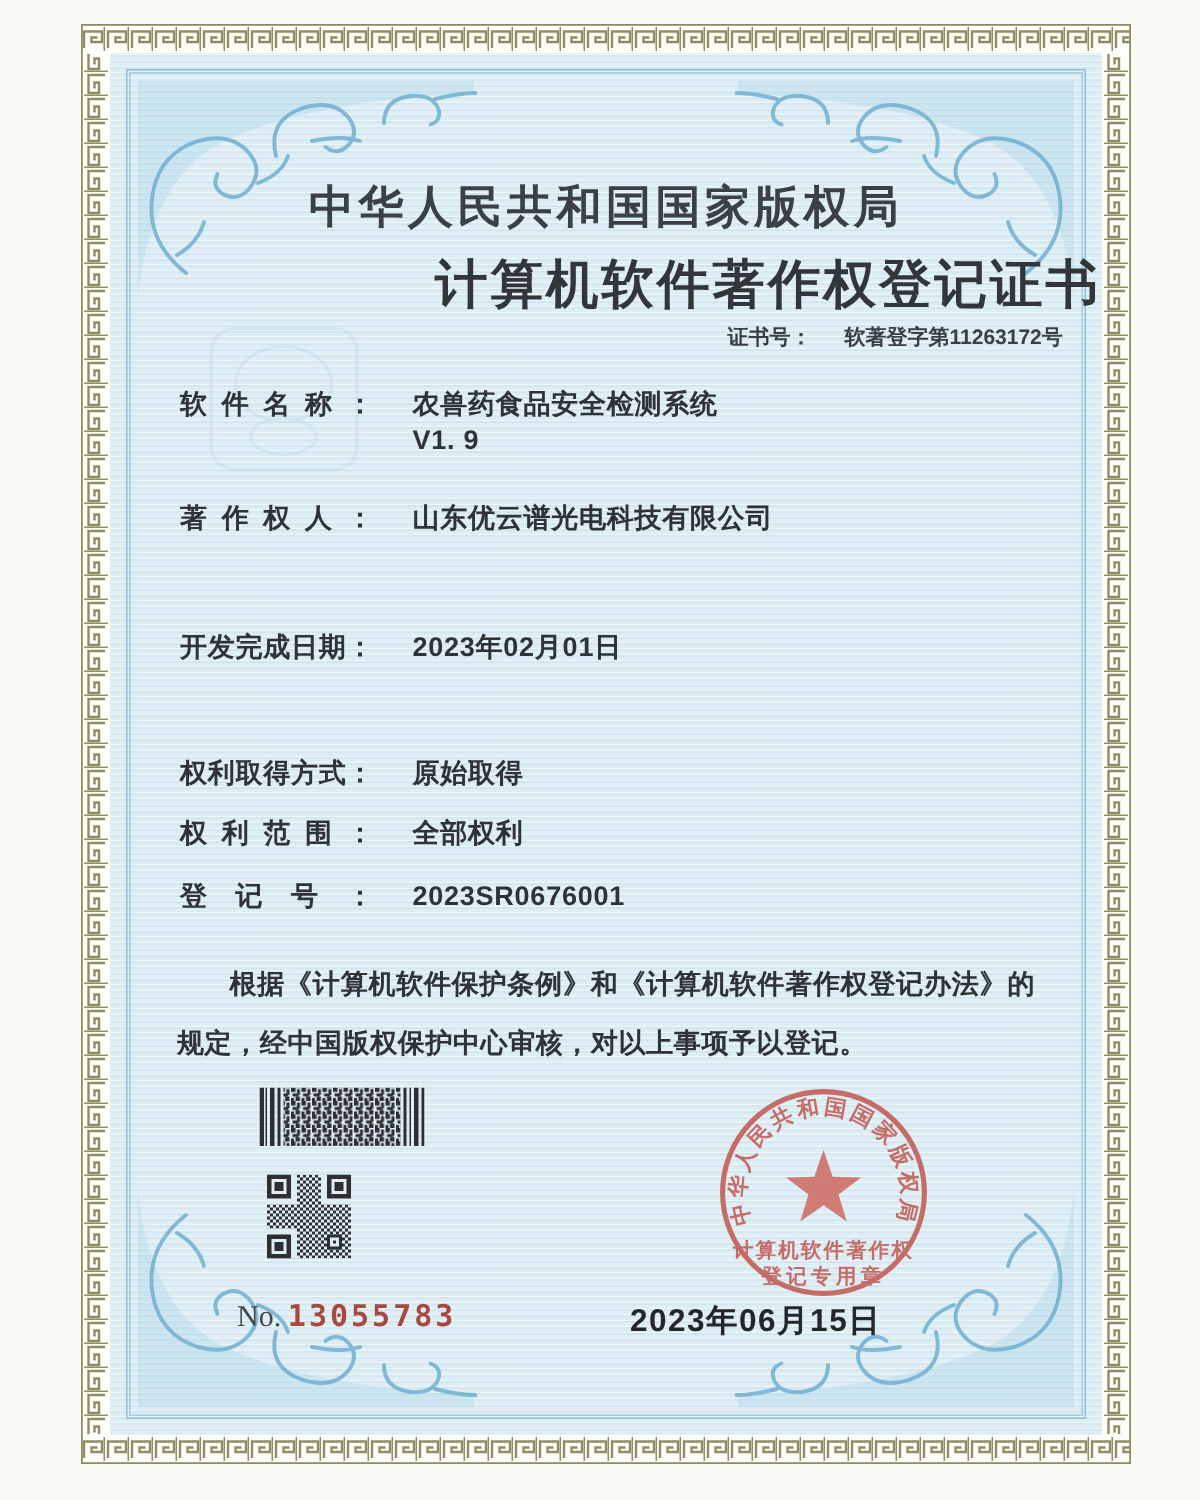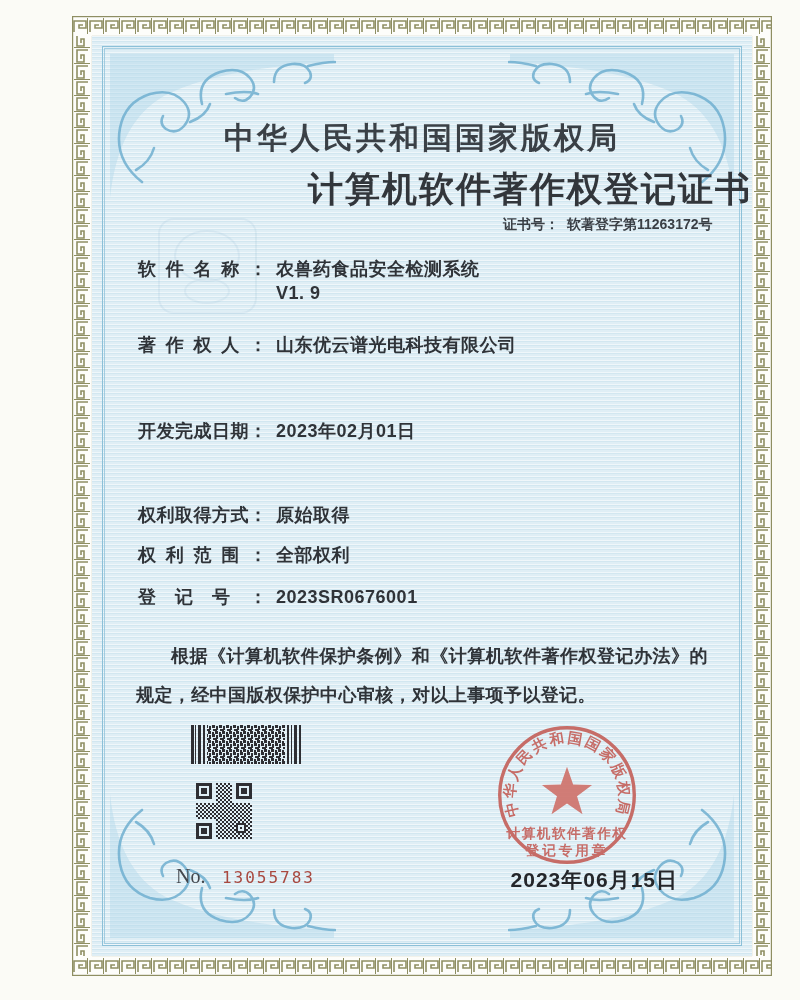--- a/index.html
+++ b/index.html
@@ -1,21 +1,21 @@
 <!DOCTYPE html>
 <html><head>
 <meta charset="utf-8">
 <style>
   html,body{margin:0;padding:0;}
   body{
     width:800px;height:1000px;position:relative;overflow:hidden;
     background:#fbfbf6;
     font-family:"Liberation Sans","DejaVu Sans",sans-serif;
   }
-  .cert{position:absolute;left:72px;top:16px;width:700px;height:960px;background:#fdfdfa;}
+  .cert{position:absolute;left:54px;top:16px;width:700px;height:960px;background:#fdfdfa;}
   .border-svg{position:absolute;left:0;top:0;pointer-events:none;}
   .field{
     position:absolute;left:20px;top:20px;width:660px;height:920px;
     background-color:#dfeef5;
     background-image:
       repeating-linear-gradient(180deg, rgba(255,255,255,.5) 0 1px, rgba(164,205,224,.22) 1px 2px, rgba(255,255,255,0) 2px 4px);
   }
   .inner-frame{position:absolute;inset:10px;border:1px solid #8cc0d8;pointer-events:none;}
   .inner-frame::after{content:"";position:absolute;inset:1px;border:1px solid rgba(140,192,216,.75);}
   .flourish{position:absolute;width:230px;height:150px;opacity:.9;pointer-events:none;}
@@ -36,40 +36,40 @@
     position:absolute;left:0;top:82px;width:100%;text-align:center;
     font-family:"Liberation Serif","DejaVu Serif",serif;font-weight:bold;
     font-size:30px;letter-spacing:3px;color:#3a4046;
   }
   .title-doc{
     position:absolute;left:0;top:130px;width:100%;text-align:right;
     font-family:"Liberation Serif","DejaVu Serif",serif;font-weight:bold;
     font-size:35px;letter-spacing:2px;color:#32363b;
   }
   .cert-no{position:absolute;left:411px;top:180px;font-size:14px;font-weight:bold;color:#3a3f45;}
-  .cert-no .cn-label{margin-right:8px;}
+  .cert-no .cn-label{margin-right:22px;}
 
   .row{position:absolute;left:46px;font-size:18px;font-weight:bold;color:#2f3338;line-height:24px;white-space:nowrap;}
   .row .lbl{display:inline-block;width:129px;text-align:justify;text-align-last:justify;vertical-align:top;}
-  .row .val{display:inline-block;margin-left:4px;vertical-align:top;letter-spacing:.5px;white-space:normal;}
+  .row .val{display:inline-block;margin-left:21px;vertical-align:top;letter-spacing:.5px;white-space:normal;}
 
   .paragraph{
     position:absolute;left:44px;top:601px;width:572px;
     font-size:18px;font-weight:bold;color:#2f3338;line-height:39px;
     text-align:justify;text-indent:35px;letter-spacing:.4px;
   }
   .barcode{position:absolute;left:99px;top:689px;}
   .qrcode{position:absolute;left:104px;top:747px;}
   .serial{position:absolute;left:84px;top:829px;white-space:nowrap;}
   .serial .sn-prefix{font-family:"Liberation Serif","DejaVu Serif",serif;font-size:20px;color:#43474d;}
-  .serial .sn-number{font-family:"DejaVu Sans Mono","Liberation Mono",monospace;font-size:16px;font-weight:normal;
-    color:#a8483f;letter-spacing:2px;margin-left:12px;}
+  .serial .sn-number{font-family:"DejaVu Sans Mono","Liberation Mono",monospace;font-size:20px;font-weight:bold;
+    color:#a8483f;letter-spacing:2px;}
   .seal{position:absolute;left:397px;top:681px;opacity:.92;}
   .issue-date{
-    position:absolute;left:346px;top:830px;width:240px;text-align:right;
+    position:absolute;left:346px;top:830px;width:240px;text-align:left;
     font-size:21px;font-weight:bold;color:#24262a;letter-spacing:1px;
   }
 </style>
 </head>
 <body>
 
 <svg width="0" height="0" style="position:absolute" aria-hidden="true">
   <defs>
     <symbol id="flourish-sym" viewBox="0 0 230 150">
       <path d="M4,4 L4,148 Q12,72 58,46 Q112,18 228,12 L228,4 Z" fill="#b1d8ea" opacity="0.5"></path>

